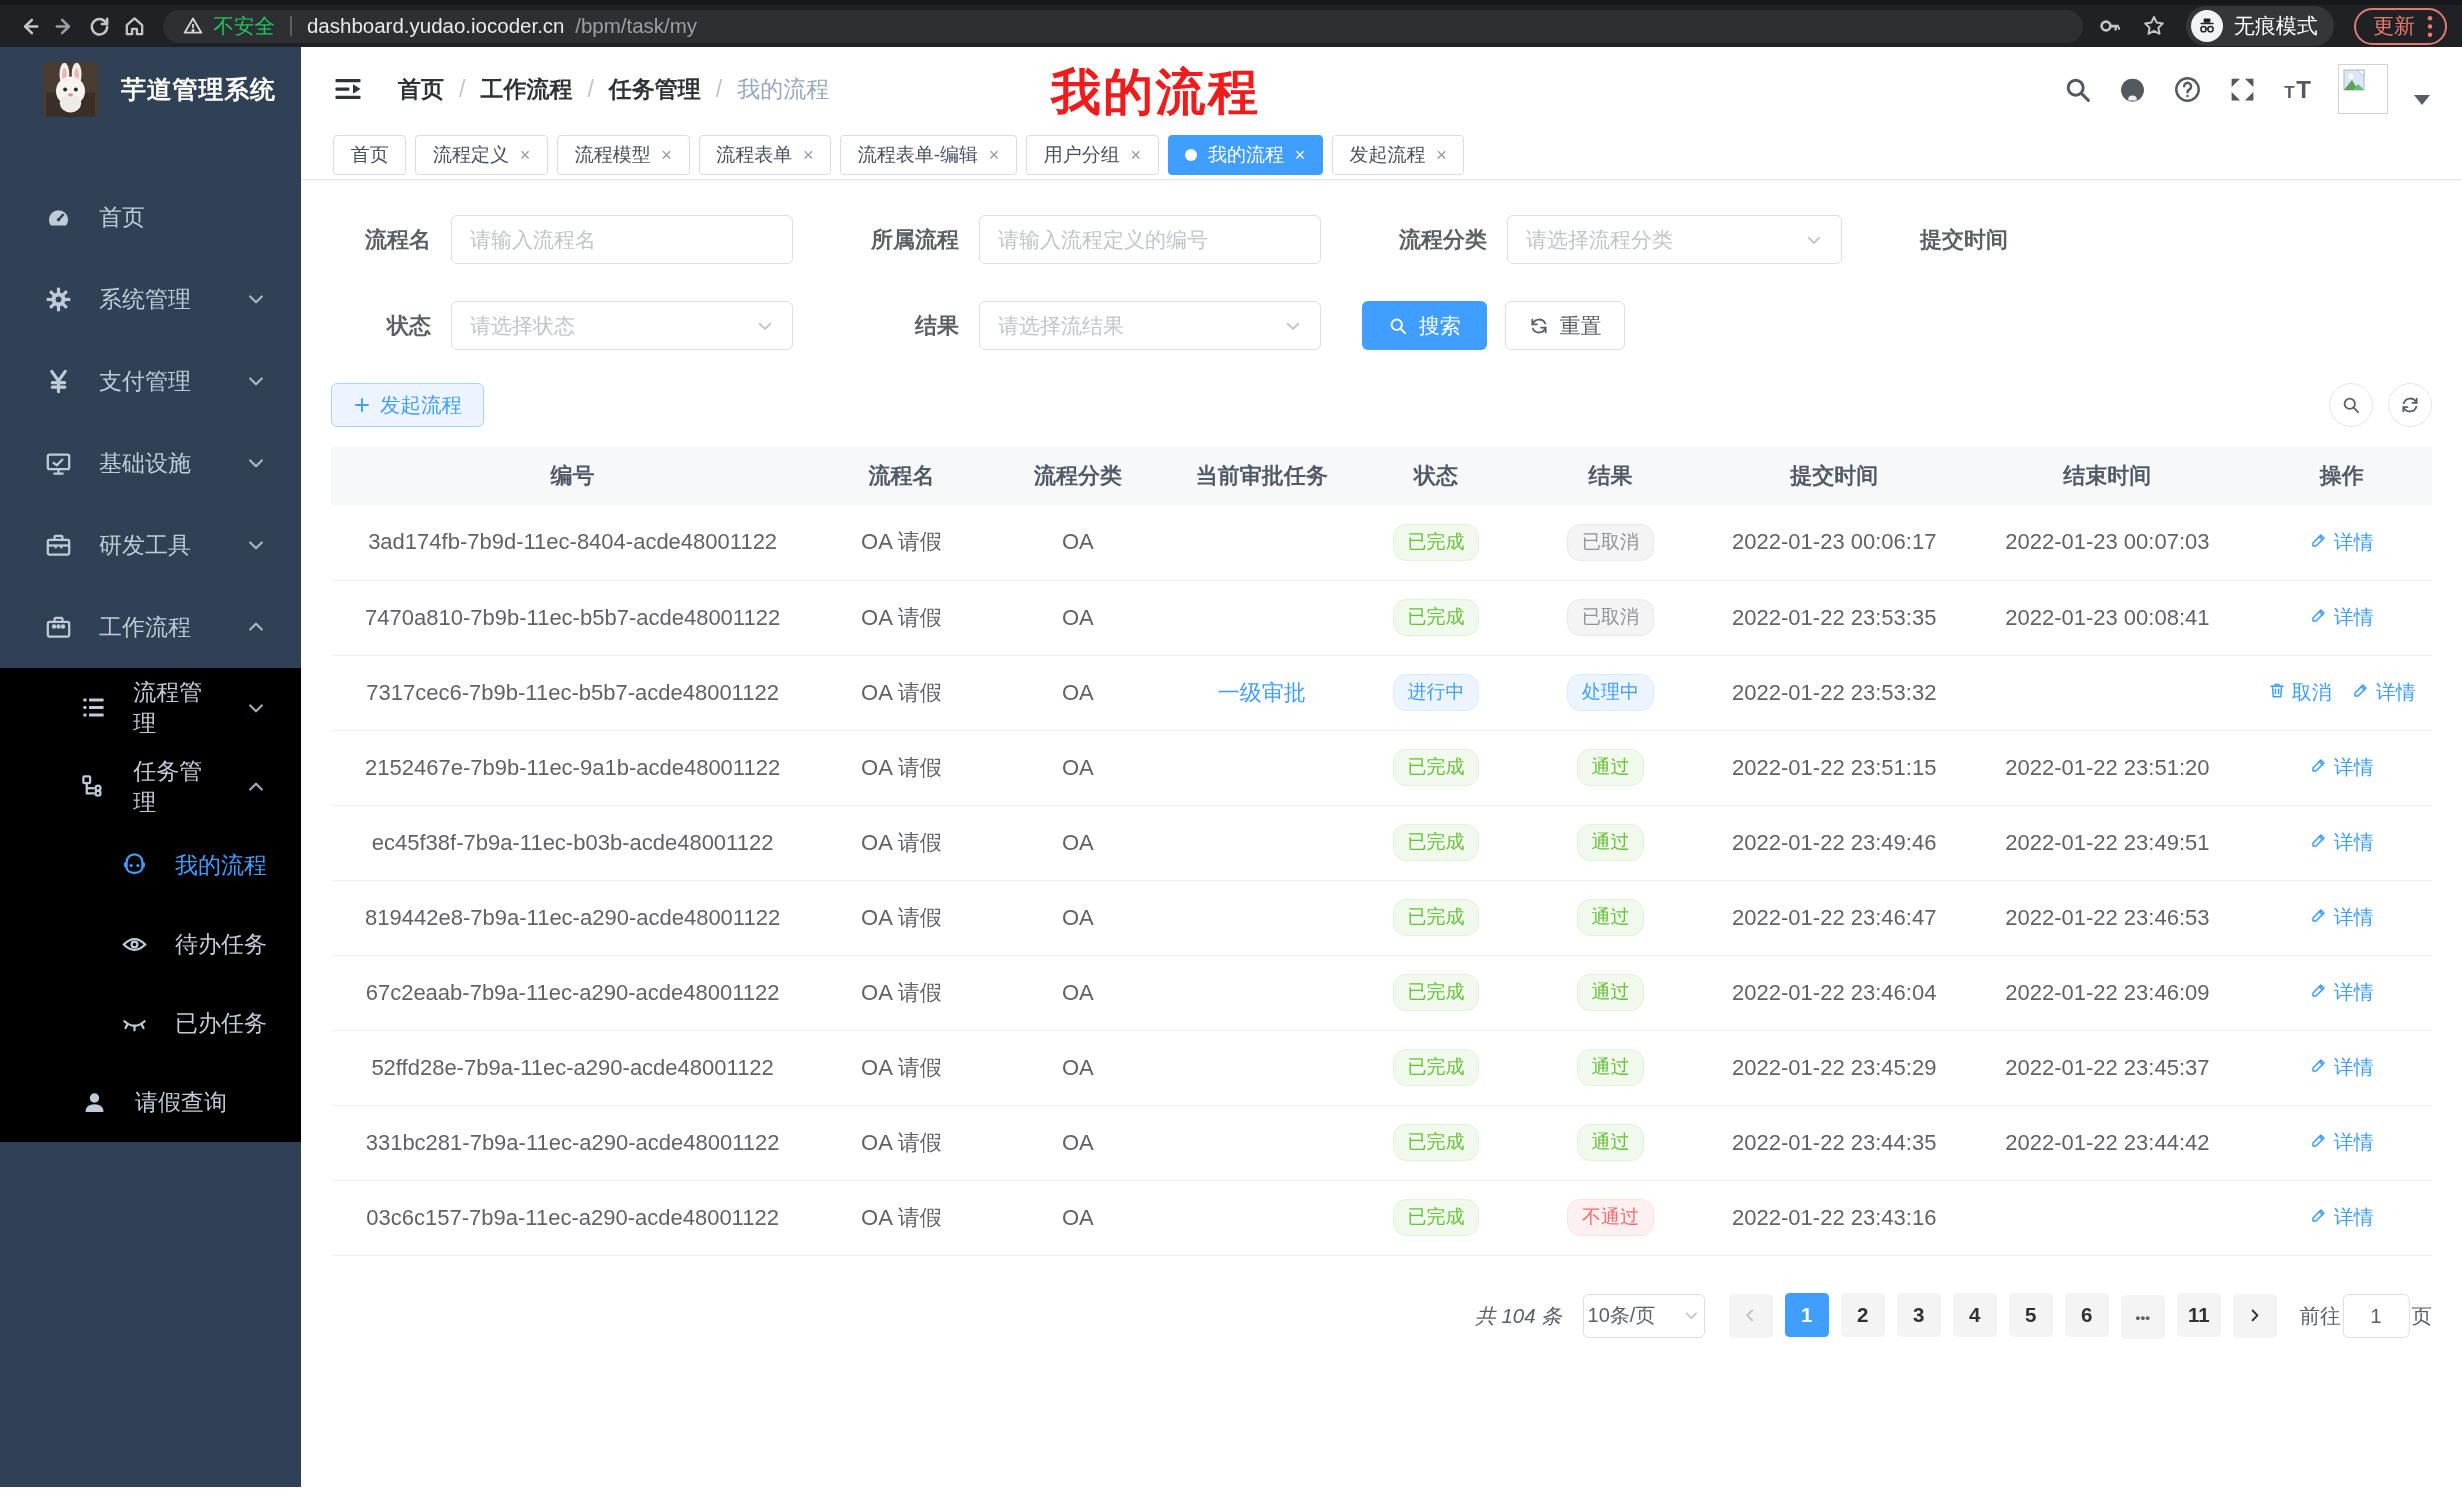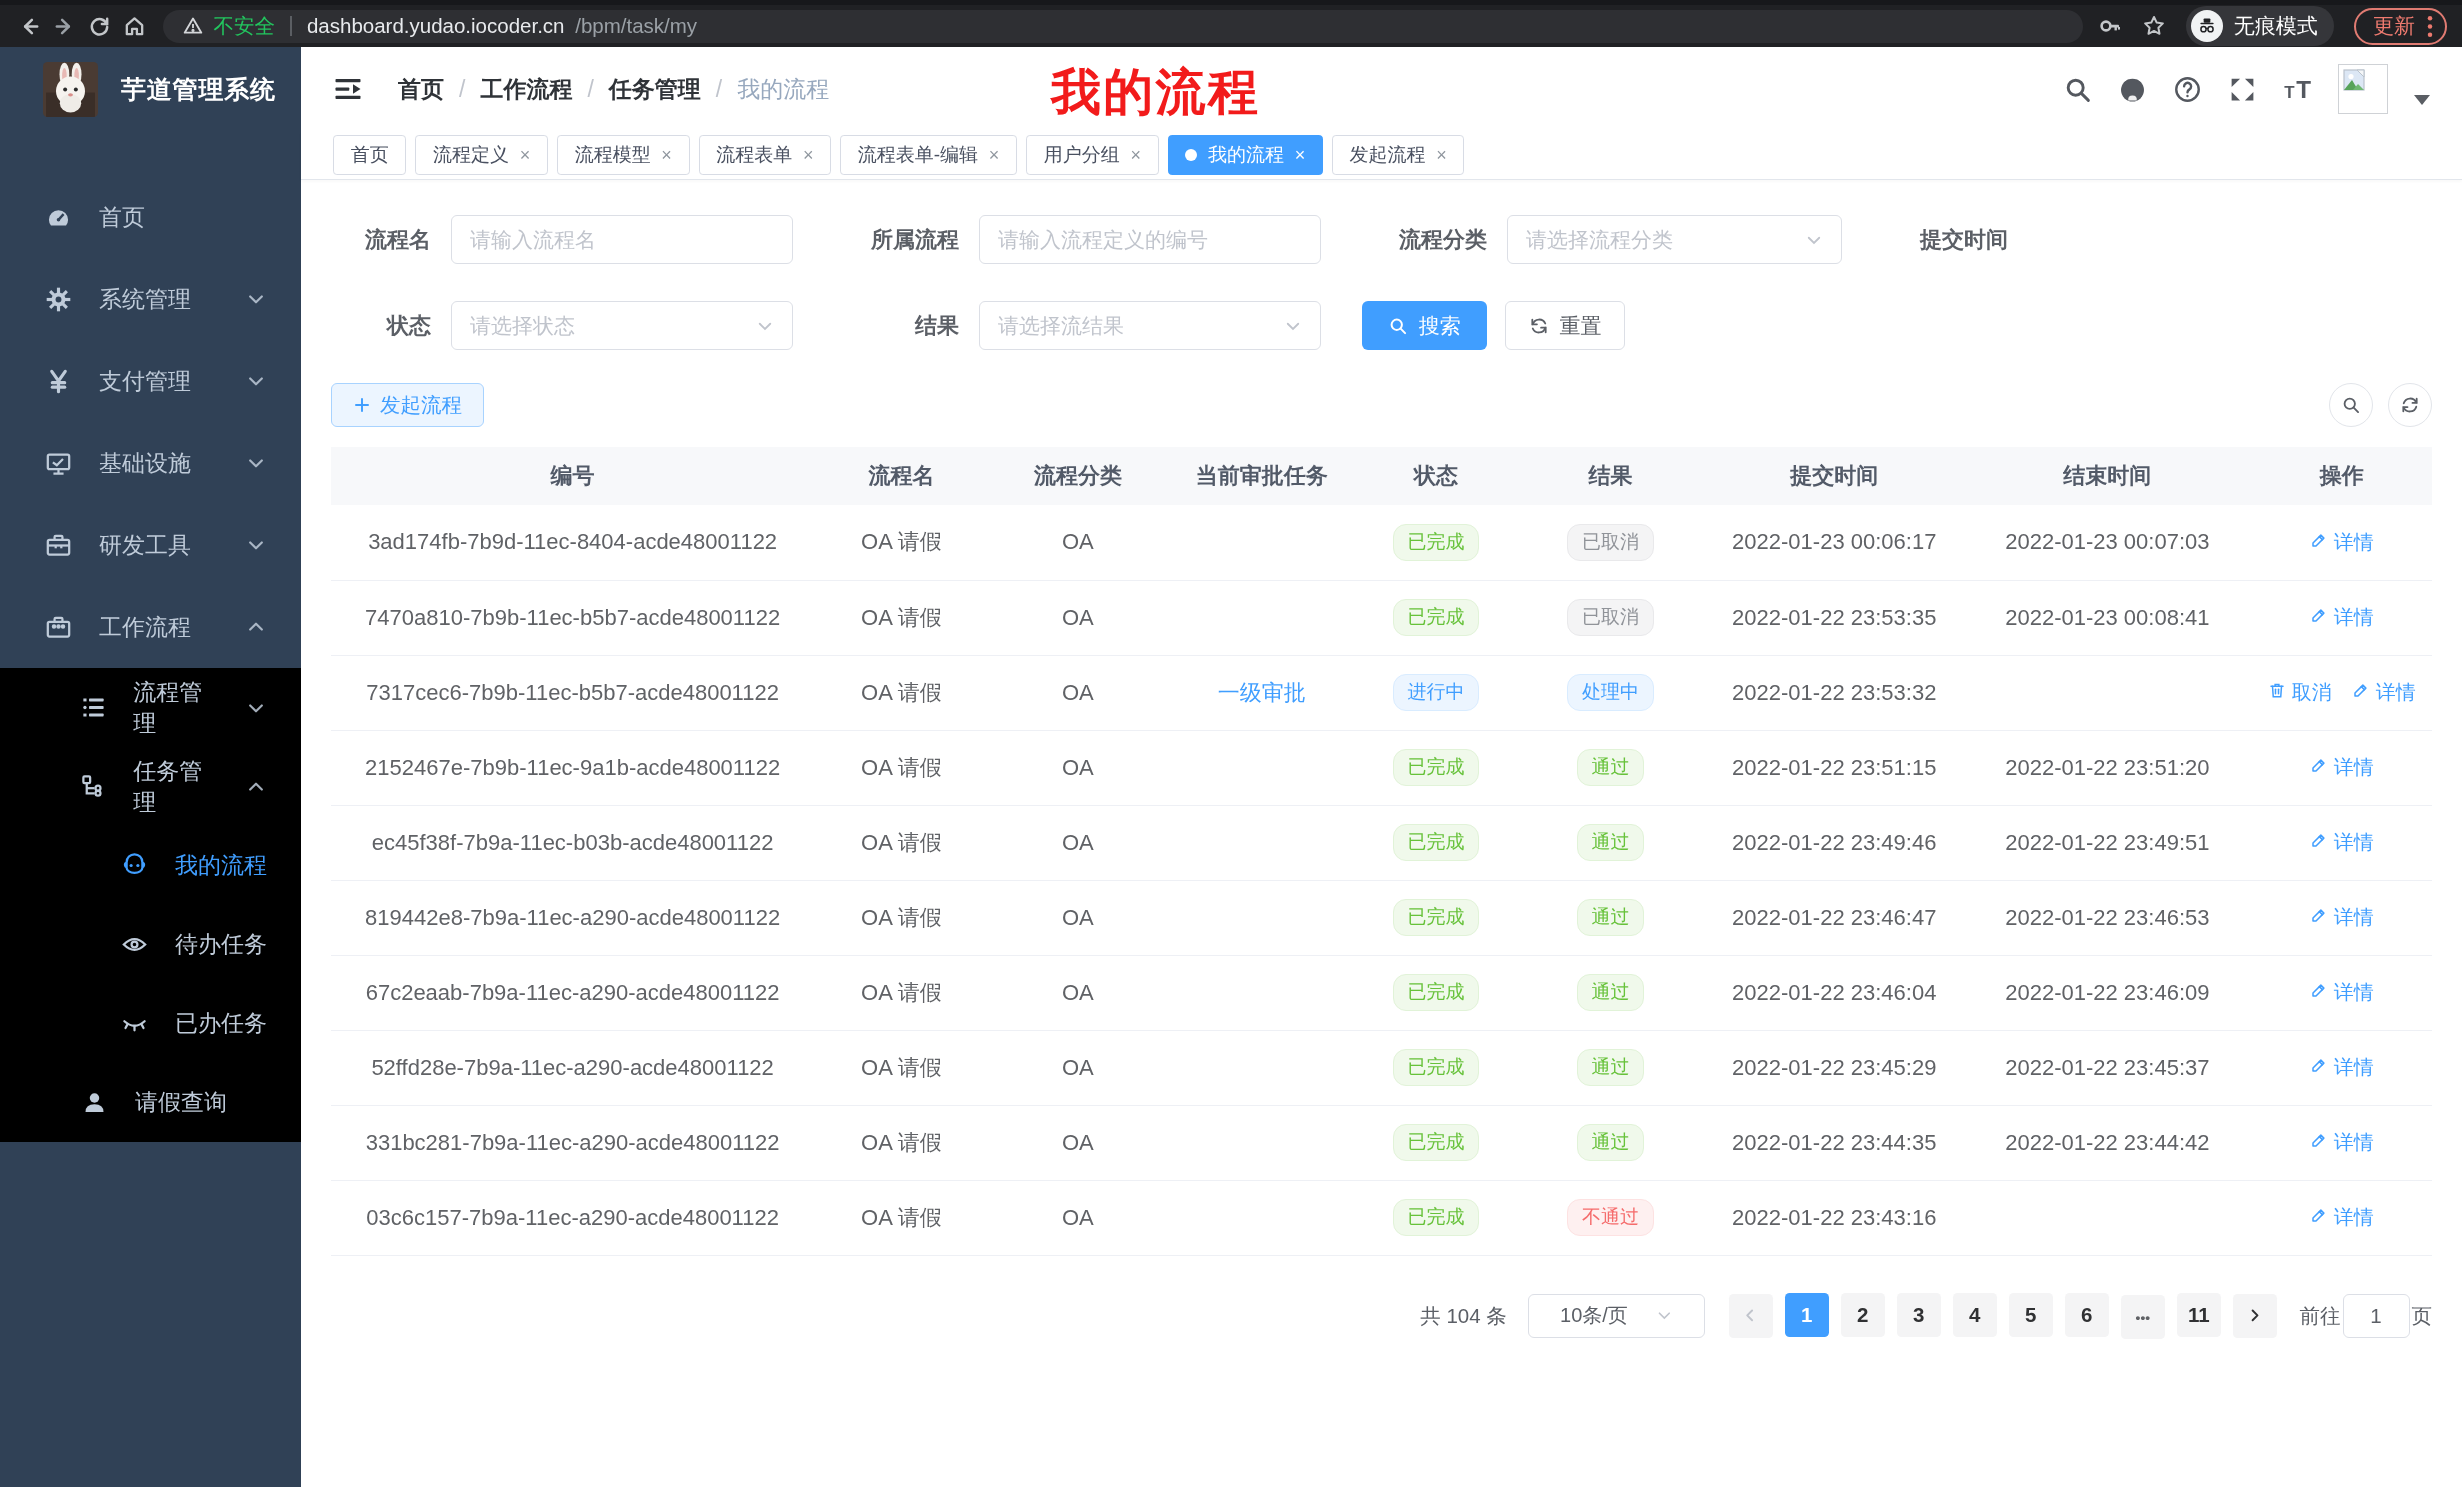--- a/index.html
+++ b/index.html
@@ -107,22 +107,22 @@
   .tag-success { color:#67c23a; background:#f0f9eb; border-color:#e1f3d8; }
   .tag-info    { color:#909399; background:#f4f4f5; border-color:#e9e9eb; }
   .tag-primary { color:#409eff; background:#ecf5ff; border-color:#d9ecff; }
   .tag-danger  { color:#f56c6c; background:#fef0f0; border-color:#fde2e2; }
   .tlink { color:#409eff; cursor:pointer; }
   .lnk { color:#409eff; font-size:20px; display:inline-flex; align-items:center; gap:6px; margin:0 10px; cursor:pointer; }
   .lnk svg { width:18px; height:18px; }
 
   
   .pager { display:flex; justify-content:flex-end; align-items:center; margin-top:37px; font-size:20.5px; color:#5b5f66; }
-  .pager .total { margin-right:21px; }
-  .psize { width:177px; height:44px; border:1.5px solid #dcdfe6; border-radius:6px; display:flex; align-items:center; justify-content:center; gap:28px; font-size:20px; color:#5b5f66; cursor:pointer; margin-right:18px; }
+  .pager .total { margin-right:21px;font-style:italic; }
+  .psize { width:122px; height:44px; border:1.5px solid #dcdfe6; border-radius:6px; display:flex; align-items:center; justify-content:center; gap:28px; font-size:20px; color:#5b5f66; cursor:pointer; margin-right:18px; }
   .psize svg { width:16.7px; height:16.7px; color:#c0c4cc; }
   .pbtn { min-width:44px; height:44px; background:#f4f4f5; border-radius:4.6px; display:inline-flex; align-items:center; justify-content:center; font-size:20.5px; color:#303133; margin:0 6px; cursor:pointer; padding:0 6px; font-weight:600; }
   .pbtn svg { width:16.7px; height:16.7px; }
   .pbtn.active { background:#409eff; color:#fff; }
   .pbtn.disabled { color:#c0c4cc; cursor:default; }
   .jump { display:flex; align-items:center; gap:2px; margin-left:16.7px; }
   .jin { width:67px; height:44px; border:1.5px solid #dcdfe6; border-radius:6px; display:flex; align-items:center; justify-content:center; color:#5b5f66; font-size:20.5px; cursor:text; }
 </style>
 </head>
 <body>

